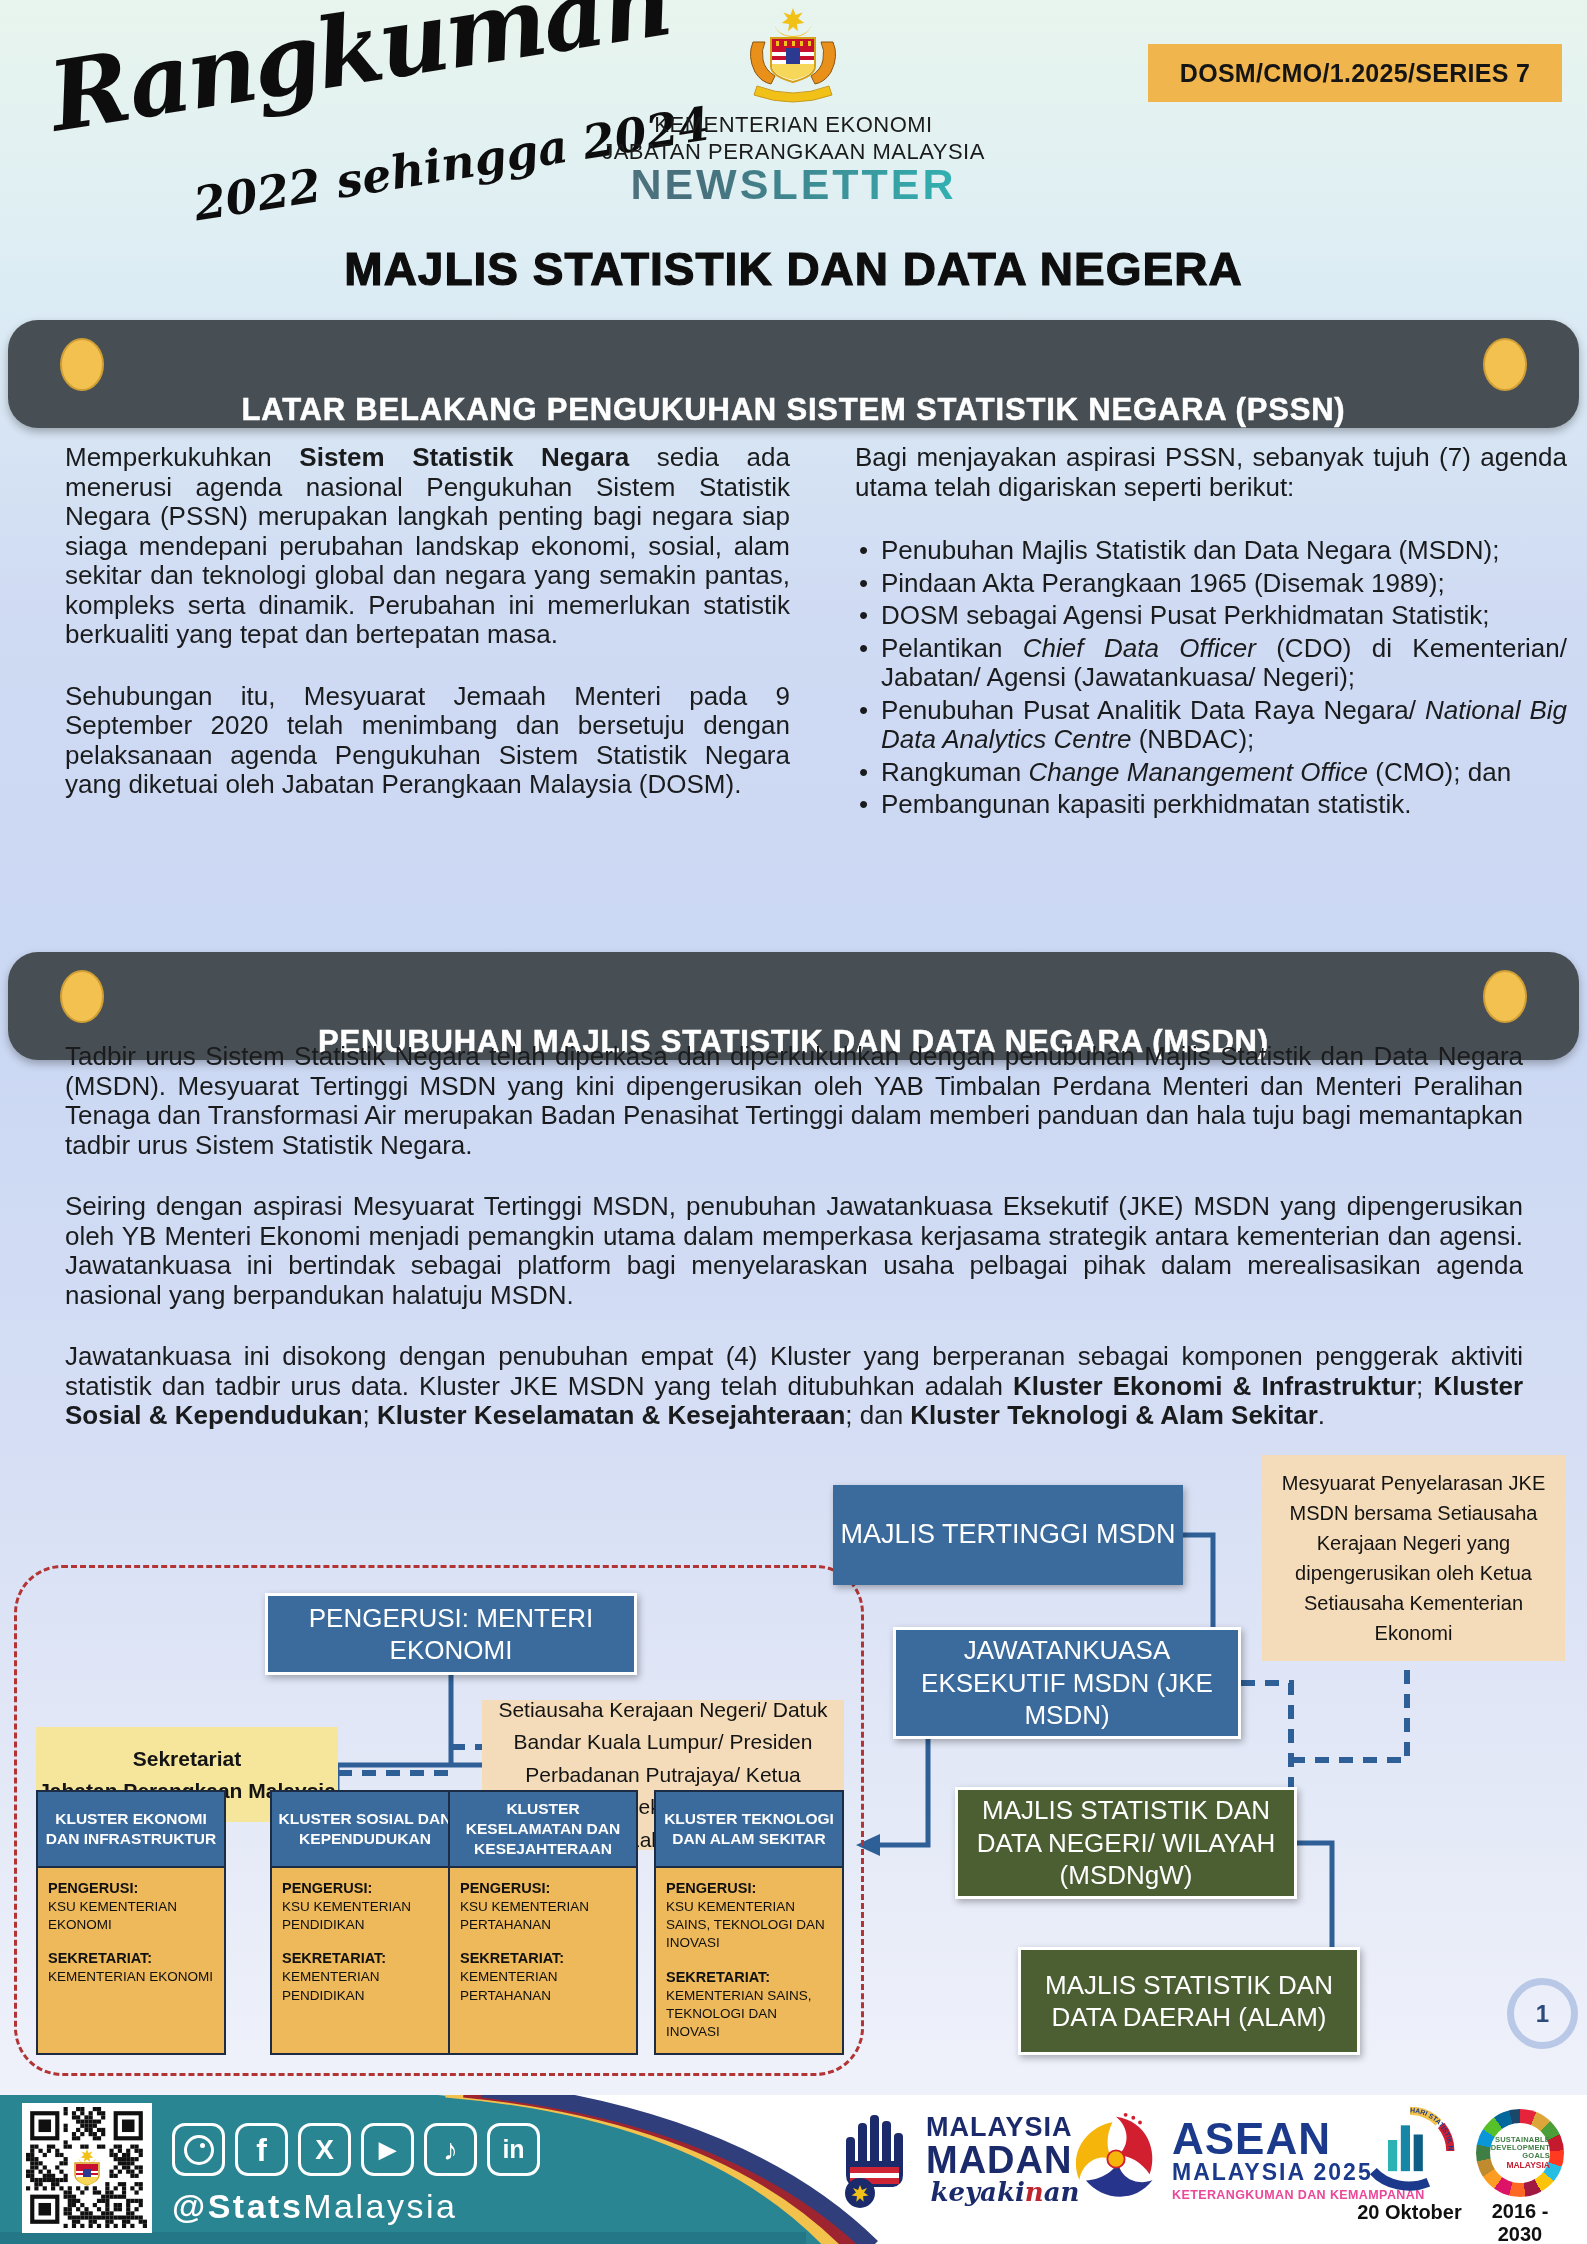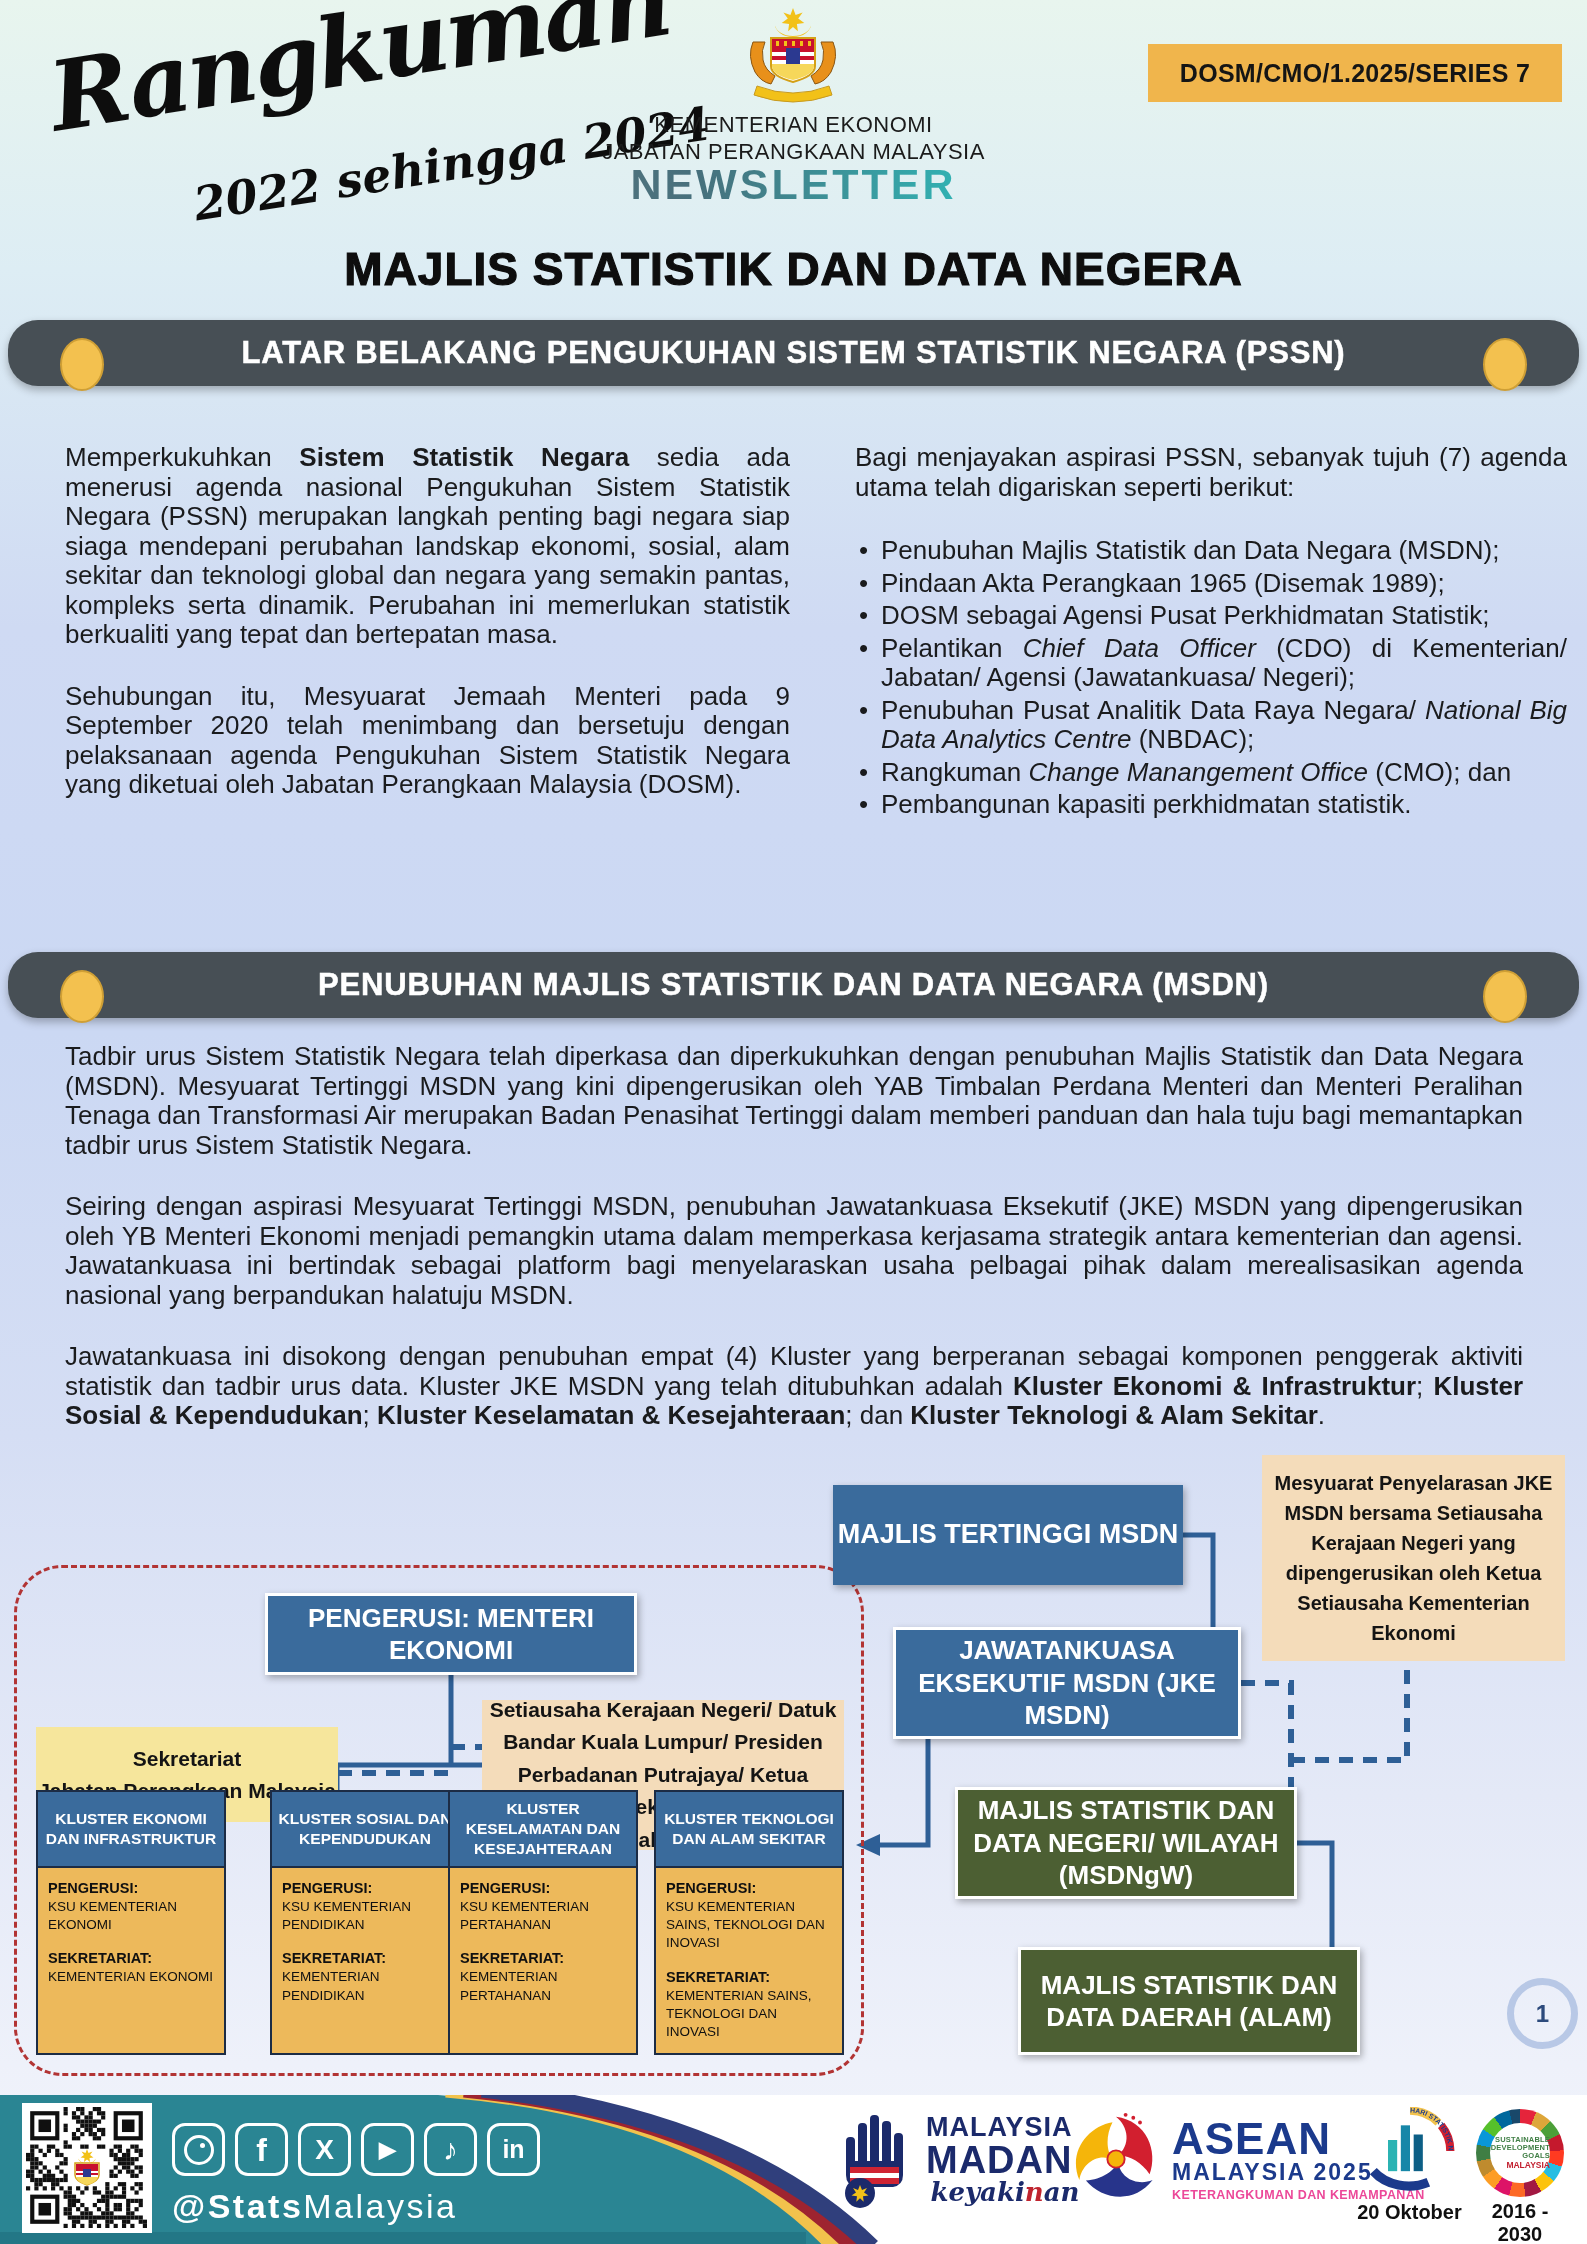--- a/index.html
+++ b/index.html
@@ -18,21 +18,21 @@
   .min2{left:0;width:100%;top:139px;text-align:center;font-size:22px;letter-spacing:.5px;color:#1b1b1b;}
   .newsletter{left:0;width:100%;top:160px;text-align:center;font-size:43px;font-weight:700;letter-spacing:3px;
     background:linear-gradient(90deg,#5a7680 30%,#47707c 44%,#2fb8b8 62%,#36c5c5 70%);
     -webkit-background-clip:text;background-clip:text;-webkit-text-fill-color:transparent;}
   .badge{left:1148px;top:44px;width:414px;height:58px;background:#f0b54c;display:flex;align-items:center;
     justify-content:center;font-weight:700;font-size:25px;color:#151515;letter-spacing:.3px;}
   .main-title{left:0;width:100%;top:242px;text-align:center;font-size:46px;font-weight:700;margin:0;
     letter-spacing:1px;color:#0e0e0e;-webkit-text-stroke:1.2px #0e0e0e;}
 
   
-  .bar{left:8px;width:1571px;height:66px;background:#474f55;border-radius:30px;display:flex;align-items:center;
+  .bar{left:8px;width:1571px;height:108px;background:#474f55;border-radius:30px;display:flex;align-items:flex-end;
     justify-content:center;box-shadow:0 4px 8px rgba(0,0,0,.28);}
   .bar1{top:320px;}.bar2{top:952px;}
   .bar-title{color:#fff;font-size:31px;font-weight:700;letter-spacing:.8px;-webkit-text-stroke:.5px #fff;}
   .dot{position:absolute;top:18px;width:40px;height:49px;border-radius:50%;background:#f3c14f;border:2px solid #cf9f35;}
   .dotl{left:52px;}.dotr{right:52px;}
 
   
   .textcol{font-size:26px;line-height:29.5px;text-align:justify;color:#1a1b1d;}
   .textcol p{margin:0 0 32px 0;}
   .leftcol{left:65px;top:443px;width:725px;}
@@ -41,21 +41,21 @@
   .agenda li{position:relative;padding-left:26px;margin:0 0 3px 0;text-align:justify;}
   .agenda li::before{content:"\2022";position:absolute;left:4px;top:0;}
   .fullcol{left:65px;top:1042px;width:1458px;}
   .b{font-weight:700;}.i{font-style:italic;}.r{color:#c0242f;}
 
   
   .diagram{left:0;top:1455px;width:1587px;height:635px;}
   .connectors{position:absolute;left:0;top:0;}
   .red-rect{left:14px;top:110px;width:844px;height:505px;border:3px dashed #b23434;border-radius:48px;}
   .obox{position:absolute;display:flex;align-items:center;justify-content:center;text-align:center;
-    font-weight:700;box-sizing:border-box;box-shadow:2px 3px 7px rgba(0,0,0,.3);line-height:1.25;}
+    font-weight:400;box-sizing:border-box;box-shadow:2px 3px 7px rgba(0,0,0,.3);line-height:1.25;}
   .bluebox{background:#3a6b9c;color:#fff;border:3px solid #fff;}
   .greenbox{background:#4c5f33;color:#fff;border:3px solid #fff;}
   .beige{background:#f4dcba;color:#141414;}
   #box-mt{left:833px;top:30px;width:350px;height:100px;font-size:27px;border:none;}
   #box-jke{left:893px;top:172px;width:348px;height:112px;font-size:26px;padding:4px 14px;}
   #box-pengerusi{left:265px;top:138px;width:372px;height:82px;font-size:26px;}
   #box-msdngw{left:955px;top:332px;width:342px;height:112px;font-size:26px;padding:4px 8px;}
   #box-msdd{left:1018px;top:492px;width:342px;height:108px;font-size:26px;padding:4px 10px;}
   #note-right{left:1262px;top:0px;width:303px;height:206px;font-size:20px;line-height:1.5;padding:8px;box-shadow:none;}
   #note-setiausaha{left:482px;top:245px;width:362px;height:150px;font-size:21px;line-height:1.55;padding:6px;box-shadow:none;}

